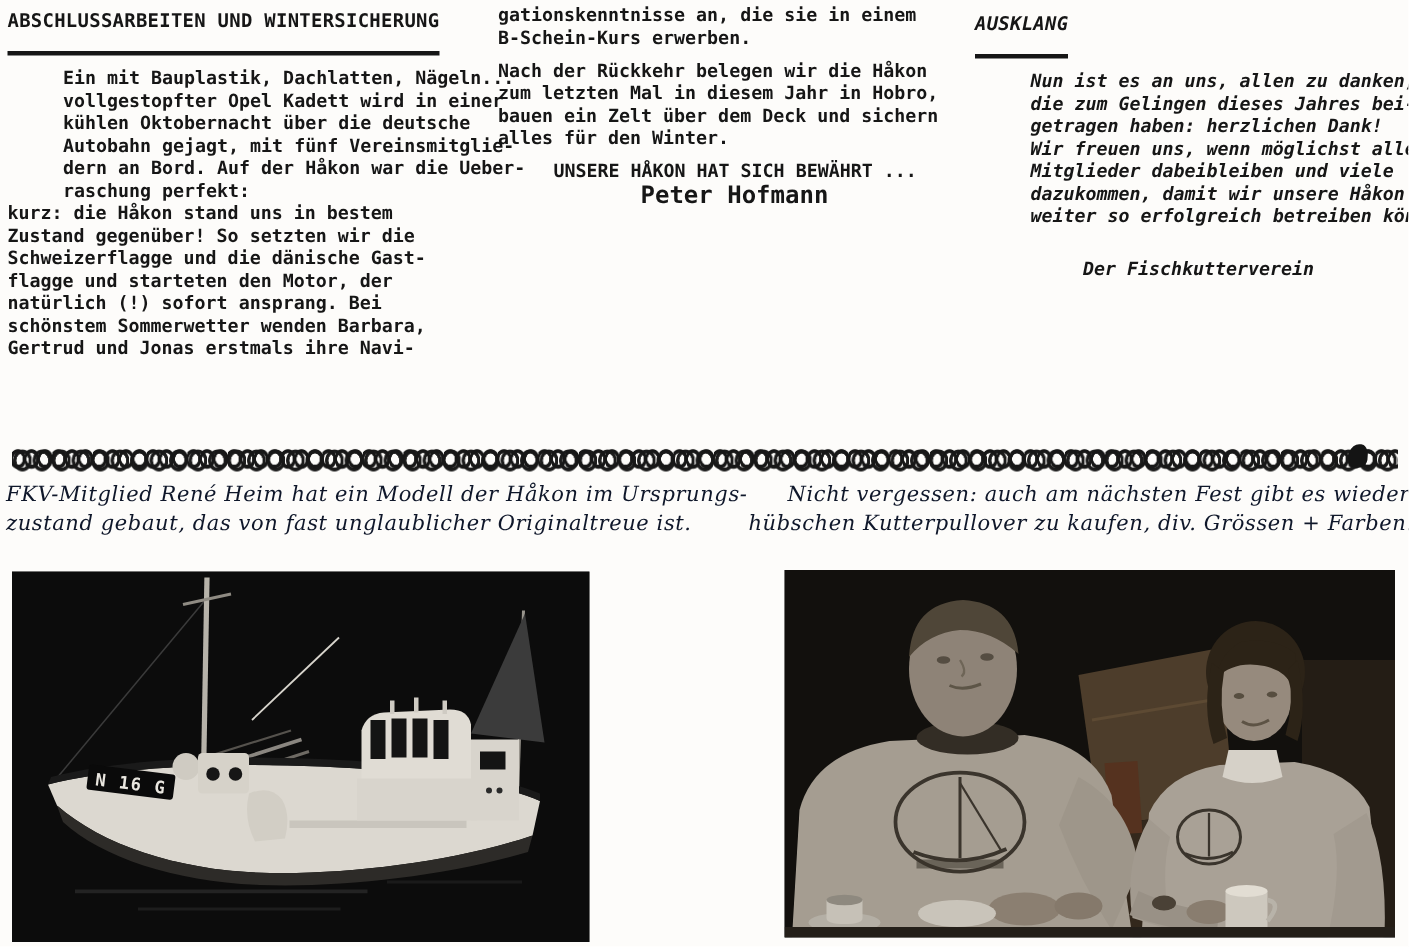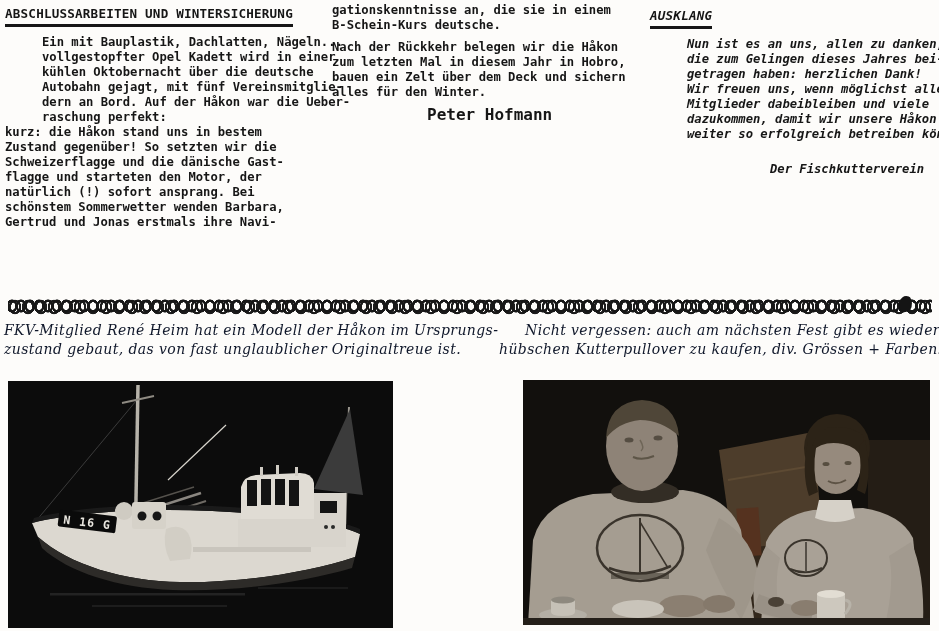--- a/index.html
+++ b/index.html
@@ -10,35 +10,35 @@
     font-family:"DejaVu Sans Mono", monospace; color:#161616;
   }
   .col { position:absolute; }
   .col-1 { left:5px;   top:3px;  width:322px; }
   .col-2 { left:332px; top:3px;  width:320px; }
   .col-3 { left:650px; top:5px;  width:288px;font-style:italic; }
   .heading {
     display:inline-block;
     font-size:12.6px; line-height:15px; font-weight:bold;
     letter-spacing:0.2px; white-space:pre;
-    border-bottom:3px solid #161616; padding-bottom:3px;
+    border-bottom:3px solid #161616; padding-bottom:13px;
     margin-bottom:8px;
   }
   .p {
     font-size:12.2px; line-height:15px; font-weight:bold;
     white-space:pre; margin:0 0 7px 0;
   }
   .p.m0 { margin-bottom:0;margin-left:37px; }
   .byline-author {
     font-size:16px; line-height:15px; font-weight:bold;
     white-space:pre; margin-left:95px;
   }
   .byline-club {
     font-size:12.2px; line-height:15px; font-weight:bold;
-    white-space:pre; margin-left:120px; margin-top:20px;
+    white-space:pre; margin-left:72px; margin-top:20px;
   }
   .divider {
     position:absolute; left:8px; top:298px; width:924px; height:17px;
     background-image:
       radial-gradient(ellipse 5px 6px at 4px 8px,  rgba(0,0,0,0) 3.1px, #171717 3.4px, #171717 5.2px, rgba(0,0,0,0) 5.7px),
       radial-gradient(ellipse 6px 7px at 7px 9px,  rgba(0,0,0,0) 3.9px, #1c1c1c 4.2px, #1c1c1c 6px,  rgba(0,0,0,0) 6.5px);
     background-size: 9px 17px, 13px 17px;
     background-repeat: repeat-x;
   }
   .blot {
@@ -77,25 +77,26 @@
 Zustand gegenüber! So setzten wir die
 Schweizerflagge und die dänische Gast-
 flagge und starteten den Motor, der
 natürlich (!) sofort ansprang. Bei
 schönstem Sommerwetter wenden Barbara,
 Gertrud und Jonas erstmals ihre Navi-</p>
   </div>
 
   <div class="col col-2">
     <p class="p">gationskenntnisse an, die sie in einem
-B-Schein-Kurs deutsche.</p>
+B-Schein-Kurs erwerben.</p>
     <p class="p">Nach der Rückkehr belegen wir die Håkon
 zum letzten Mal in diesem Jahr in Hobro,
 bauen ein Zelt über dem Deck und sichern
 alles für den Winter.</p>
+    <p class="p m0">UNSERE HÅKON HAT SICH BEWÄHRT ...</p>
     <div class="byline-author">Peter Hofmann</div>
   </div>
 
   <div class="col col-3">
     <div class="heading">AUSKLANG</div>
     <p class="p m0">Nun ist es an uns, allen zu danken,
 die zum Gelingen dieses Jahres bei-
 getragen haben: herzlichen Dank!
 Wir freuen uns, wenn möglichst alle
 Mitglieder dabeibleiben und viele

